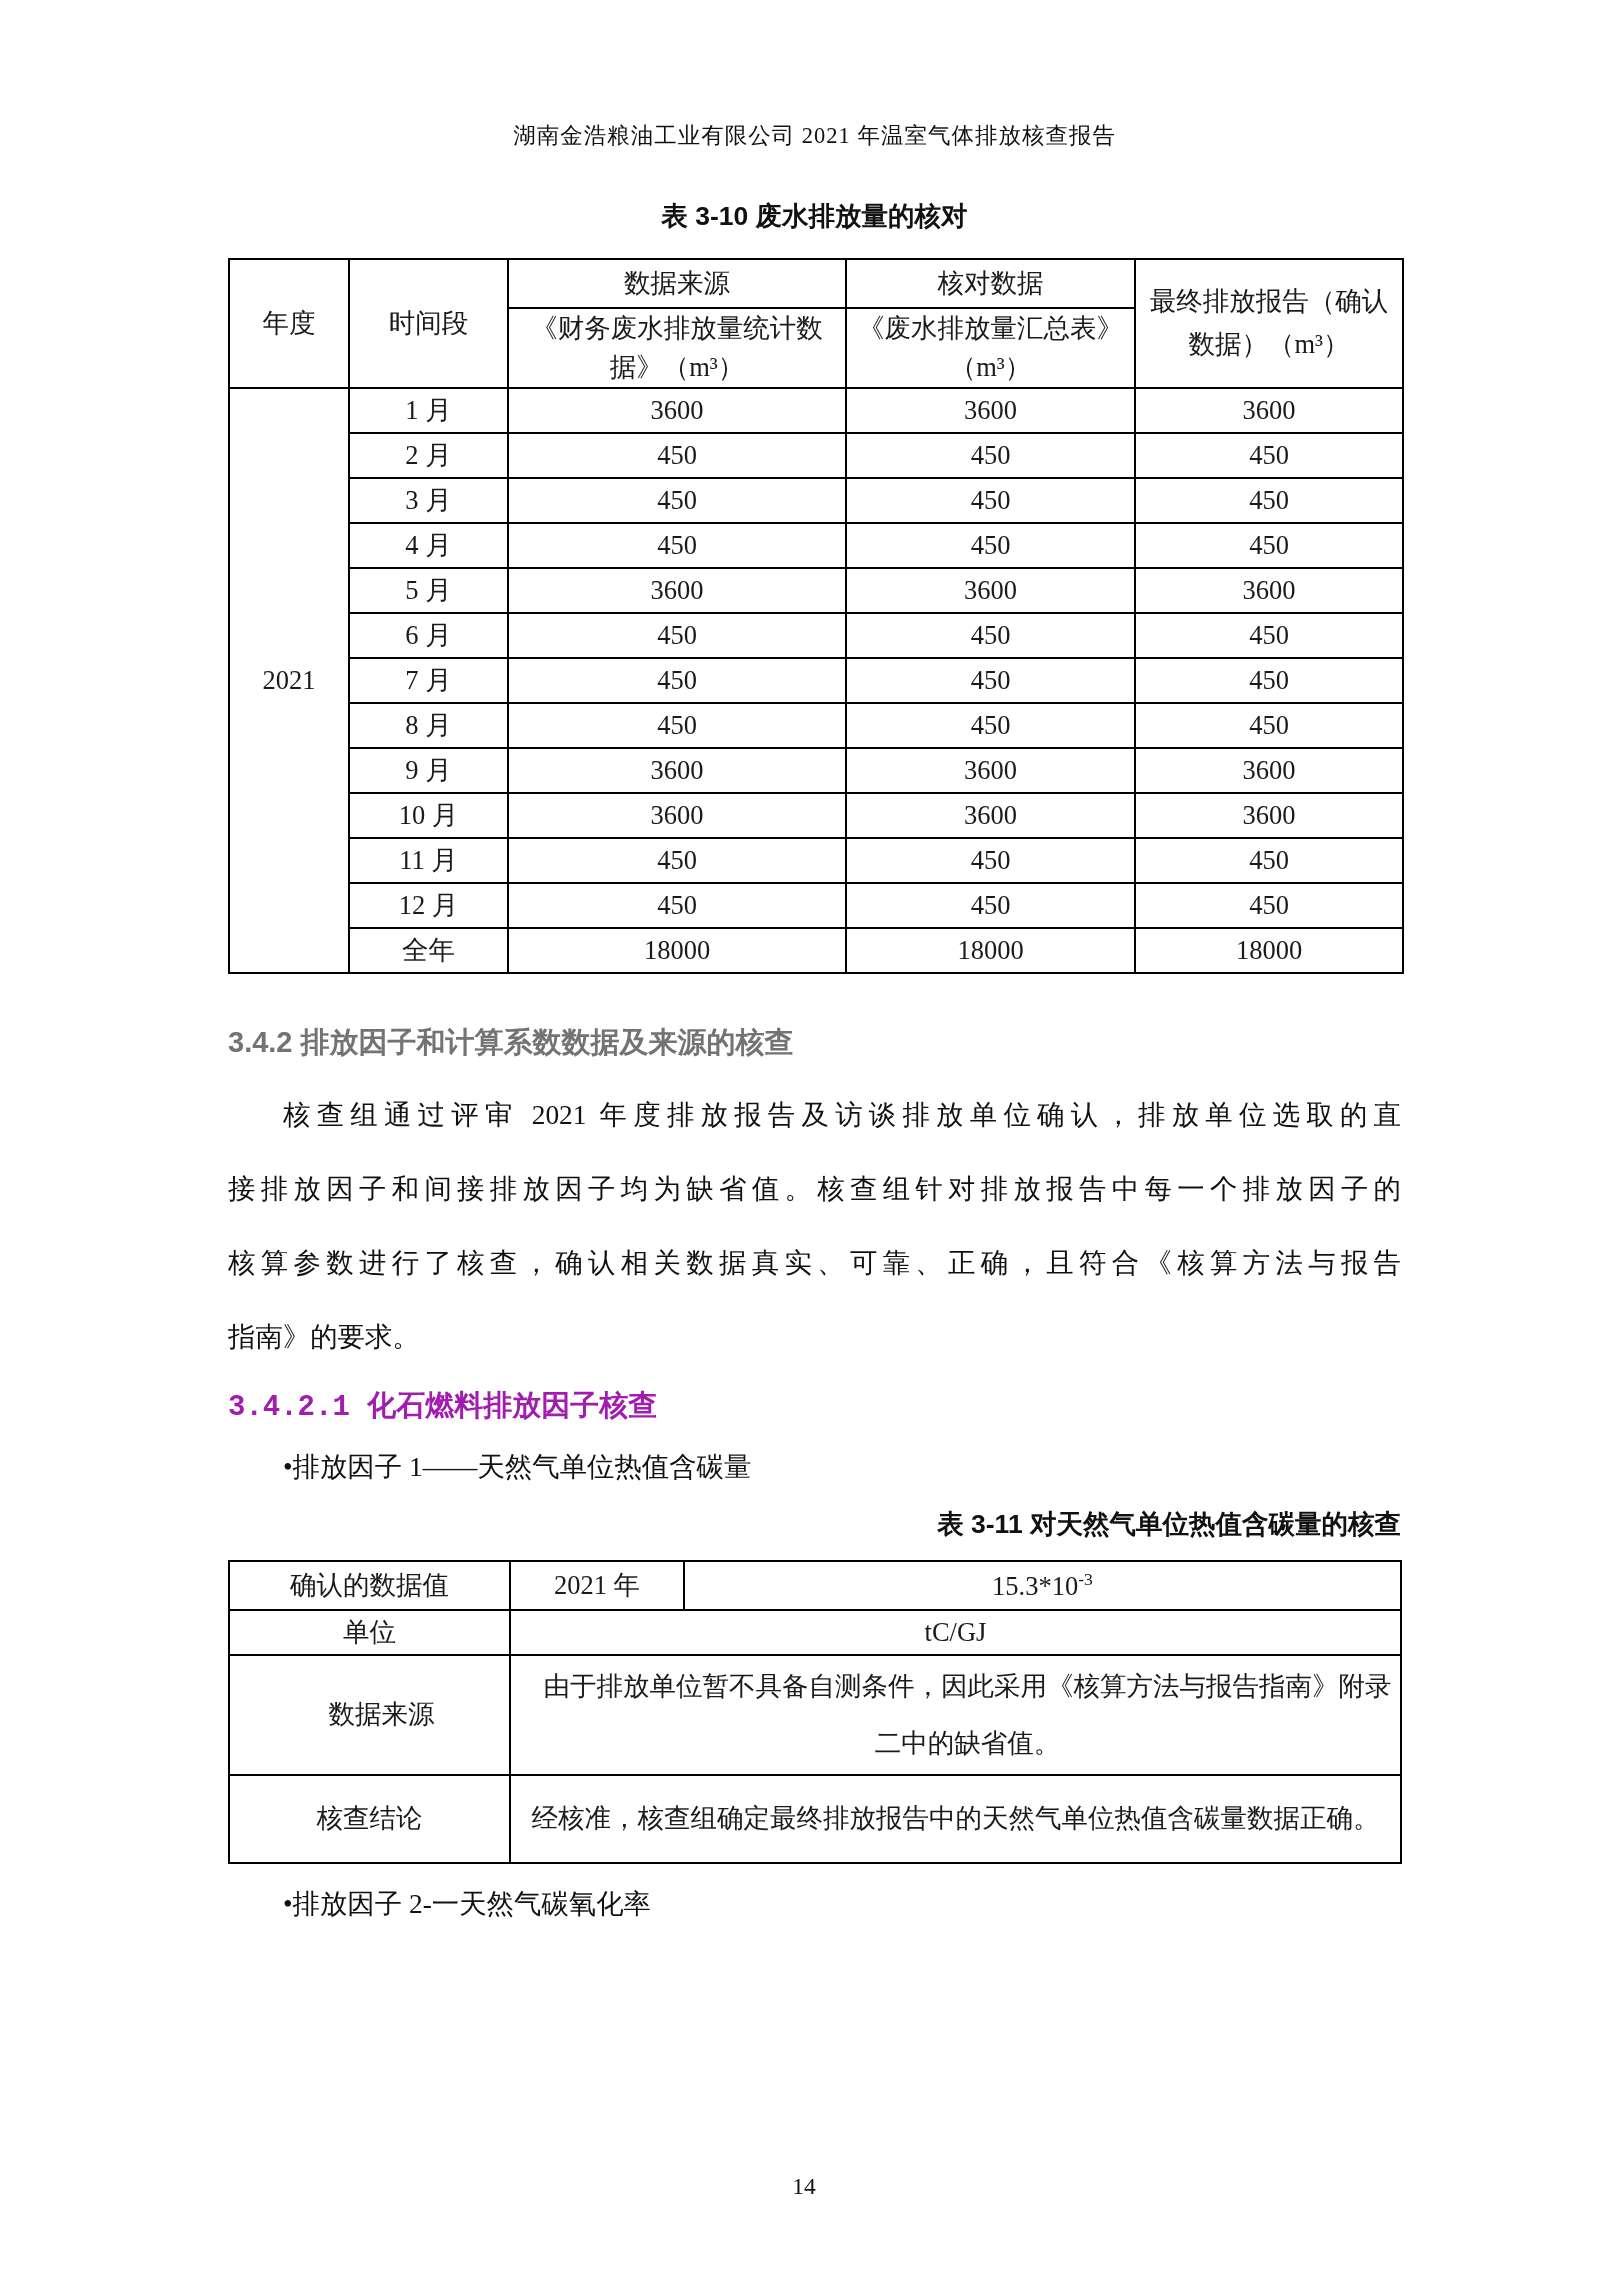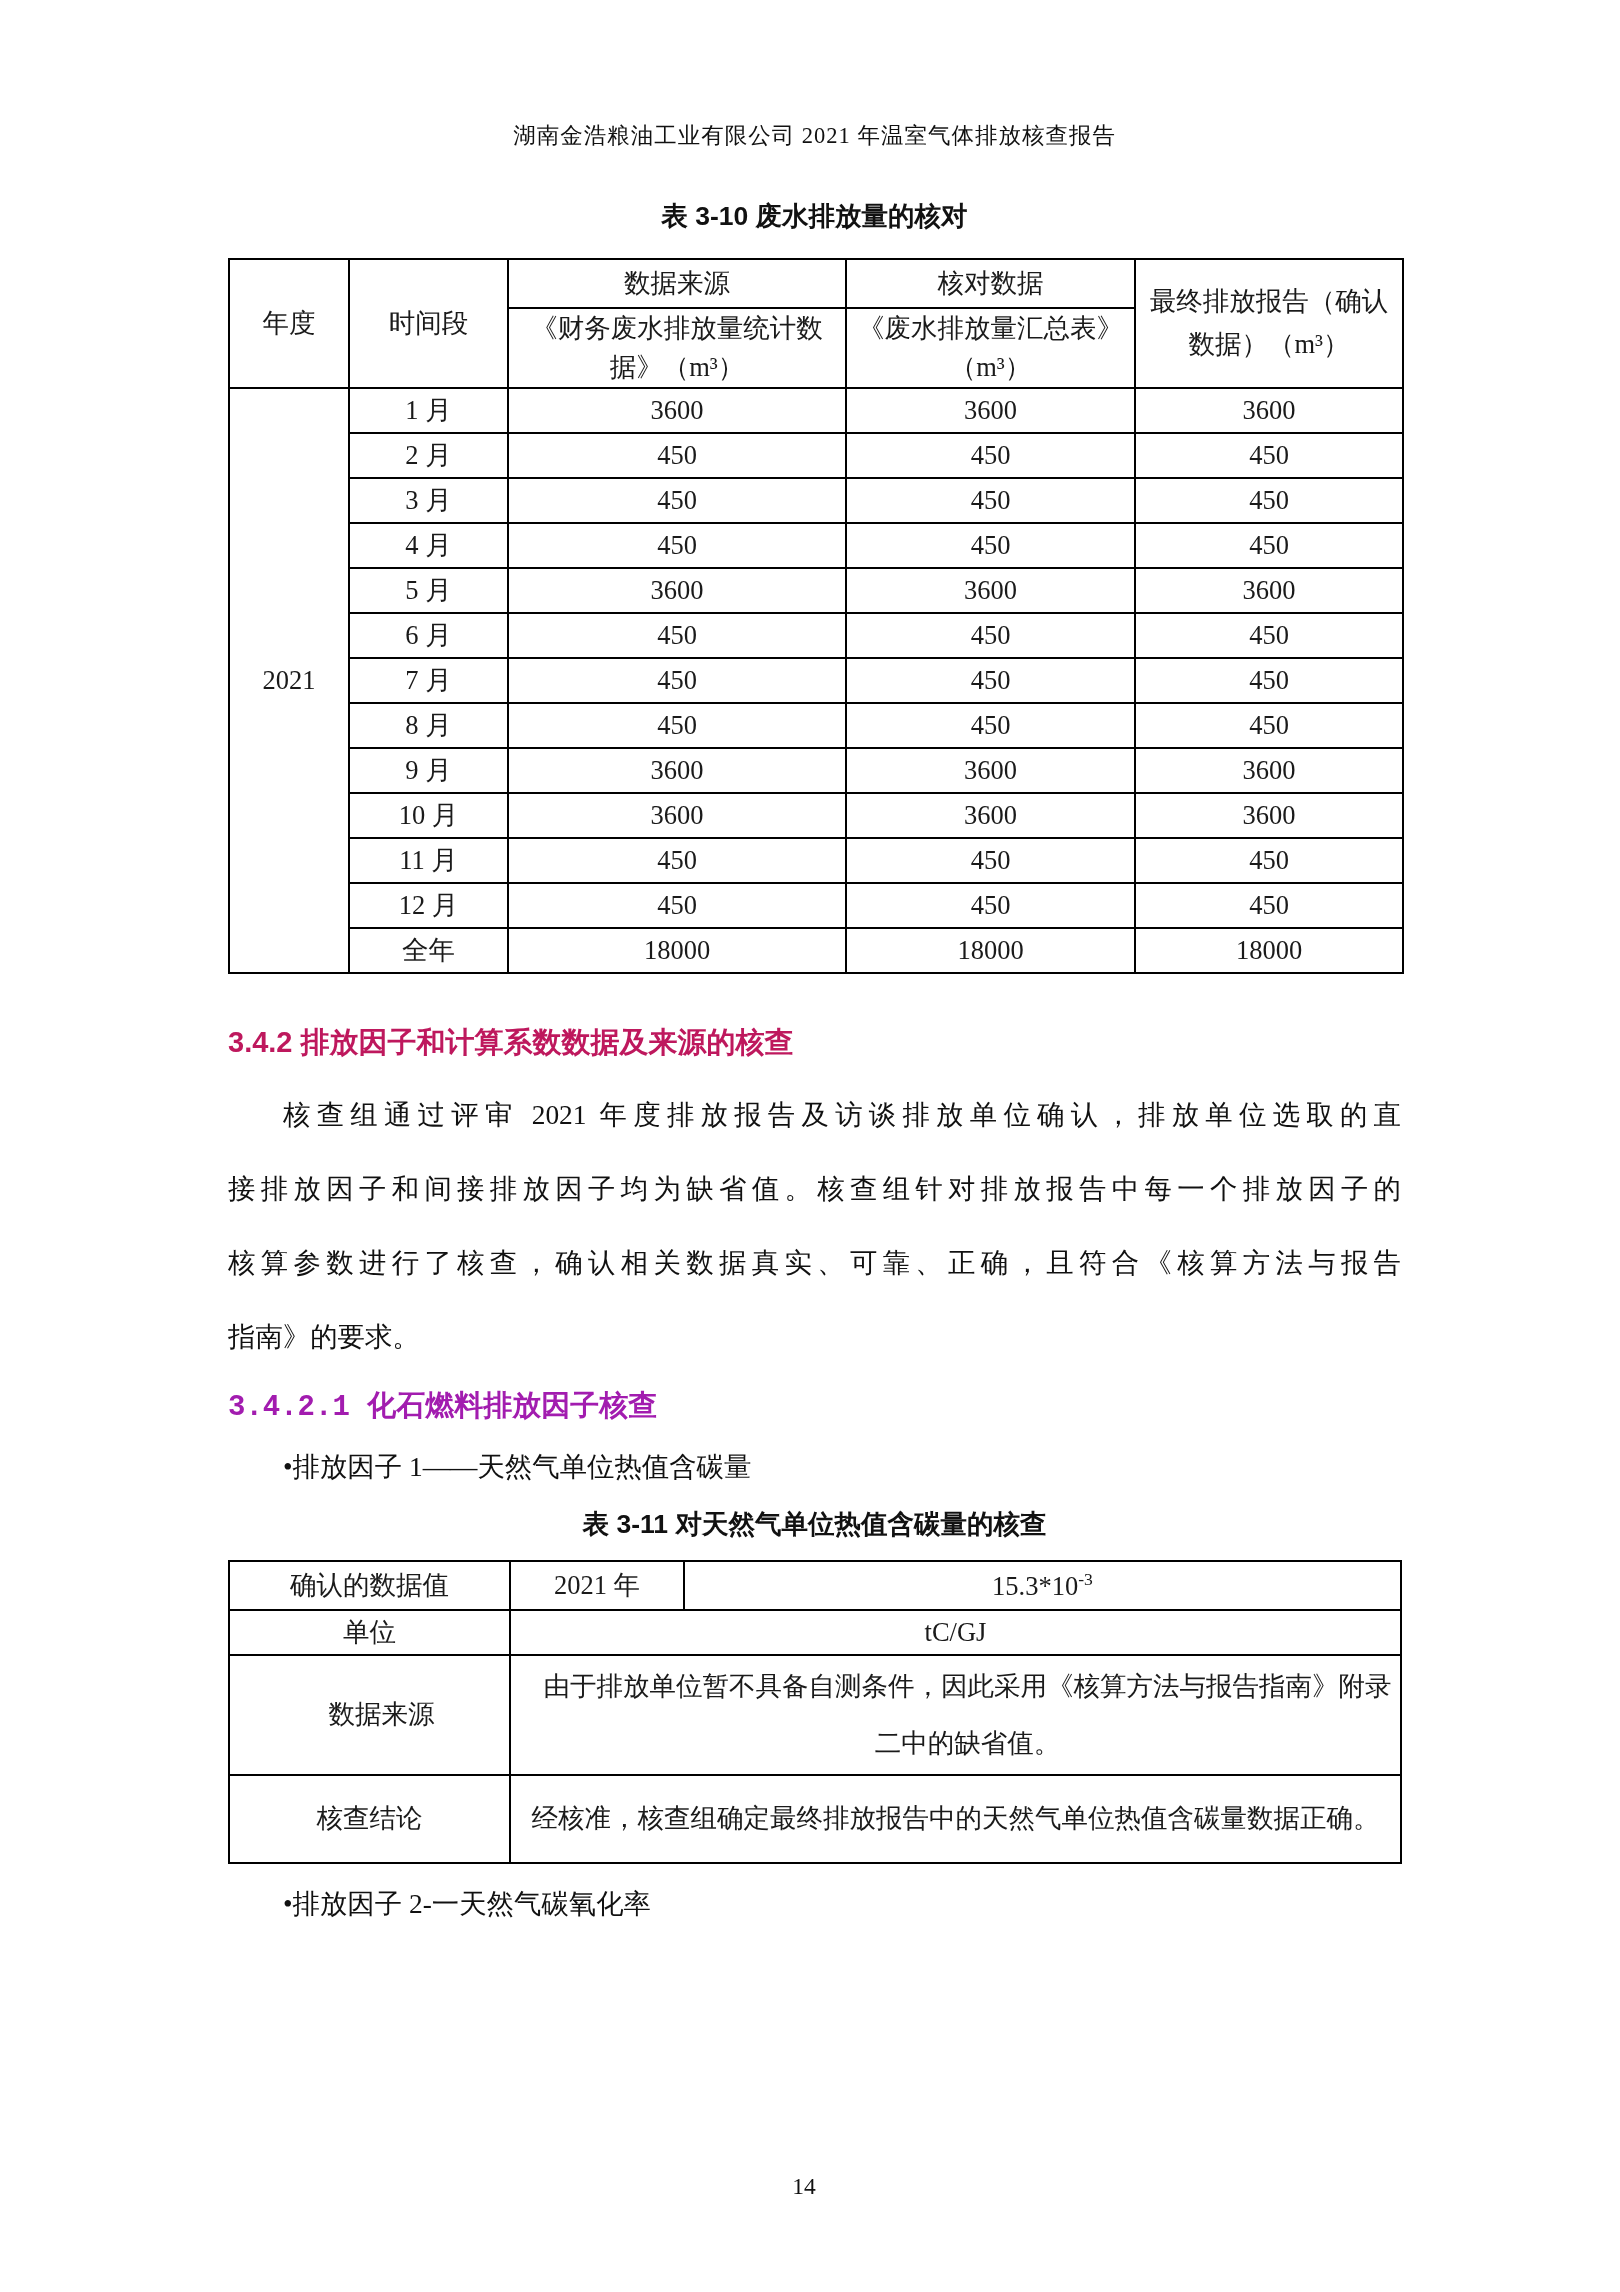--- a/index.html
+++ b/index.html
@@ -46,21 +46,21 @@
   table.t310 { border-top:2.9px solid #000; border-bottom:2.9px solid #000; }
   table.t310 tr.hdr1 td { height:49px; }
   table.t310 tr.hdr2 td { height:68px; line-height:39px; }
   table.t310 tr.body td { height:45px; }
   table.t310 td.finalcol { line-height:43px; }
   .section-heading {
     margin-top:49px;
     font-family:"Liberation Sans","DejaVu Sans",sans-serif;
     font-weight:700;
     font-size:29px;
-    color:#be185d;
+    color:#737373;
   }
   .para { margin-top:15.7px; width:1173px; }
   .pline {
     font-size:27.4px;
     line-height:74px;
     text-align:justify;
     text-align-last:justify;
     color:#111;
   }
   .pline.first { text-indent:55px; }
@@ -212,21 +212,21 @@
     <div class="pline first">核查组通过评审 2021 年度排放报告及访谈排放单位确认，排放单位选取的直</div>
     <div class="pline">接排放因子和间接排放因子均为缺省值。核查组针对排放报告中每一个排放因子的</div>
     <div class="pline">核算参数进行了核查，确认相关数据真实、可靠、正确，且符合《核算方法与报告</div>
     <div class="pline last">指南》的要求。</div>
   </div>
 
   <div class="sub-heading">3.4.2.1 化石燃料排放因子核查</div>
 
   <div class="bullet-line">•排放因子 1——天然气单位热值含碳量</div>
 
-  <div class="tbl-title" style="margin-top:19.6px;">表 3-11 对天然气单位热值含碳量的核查</div>
+  <div class="tbl-title" style="margin-top:19.6px;text-align:right;">表 3-11 对天然气单位热值含碳量的核查</div>
 
   <table class="grid t311">
     <colgroup>
       <col style="width:281px">
         <col style="width:174px">
         <col style="width:717px">
     </colgroup>
     <tbody>
       <tr class="r1">
         <td>确认的数据值</td>

